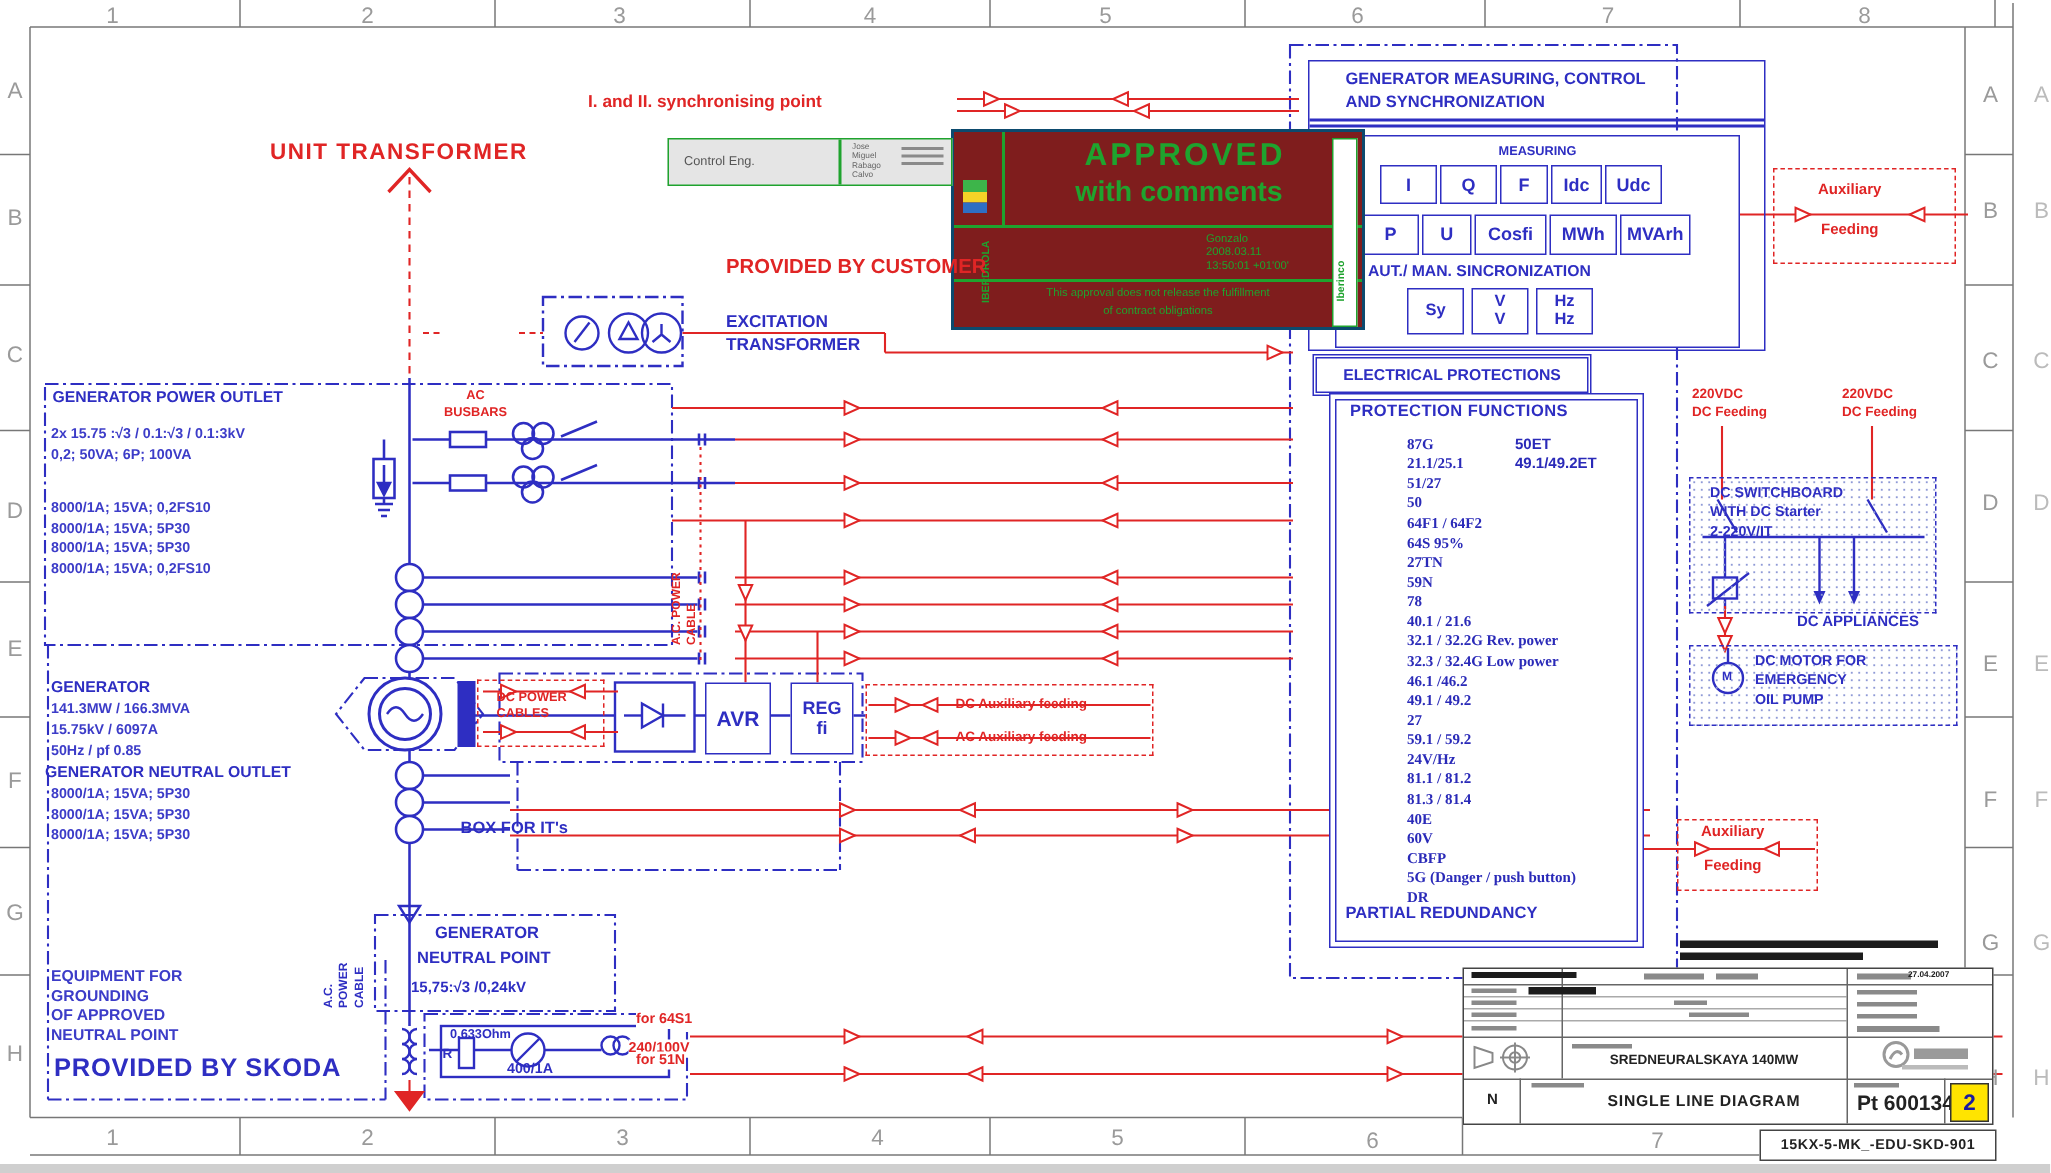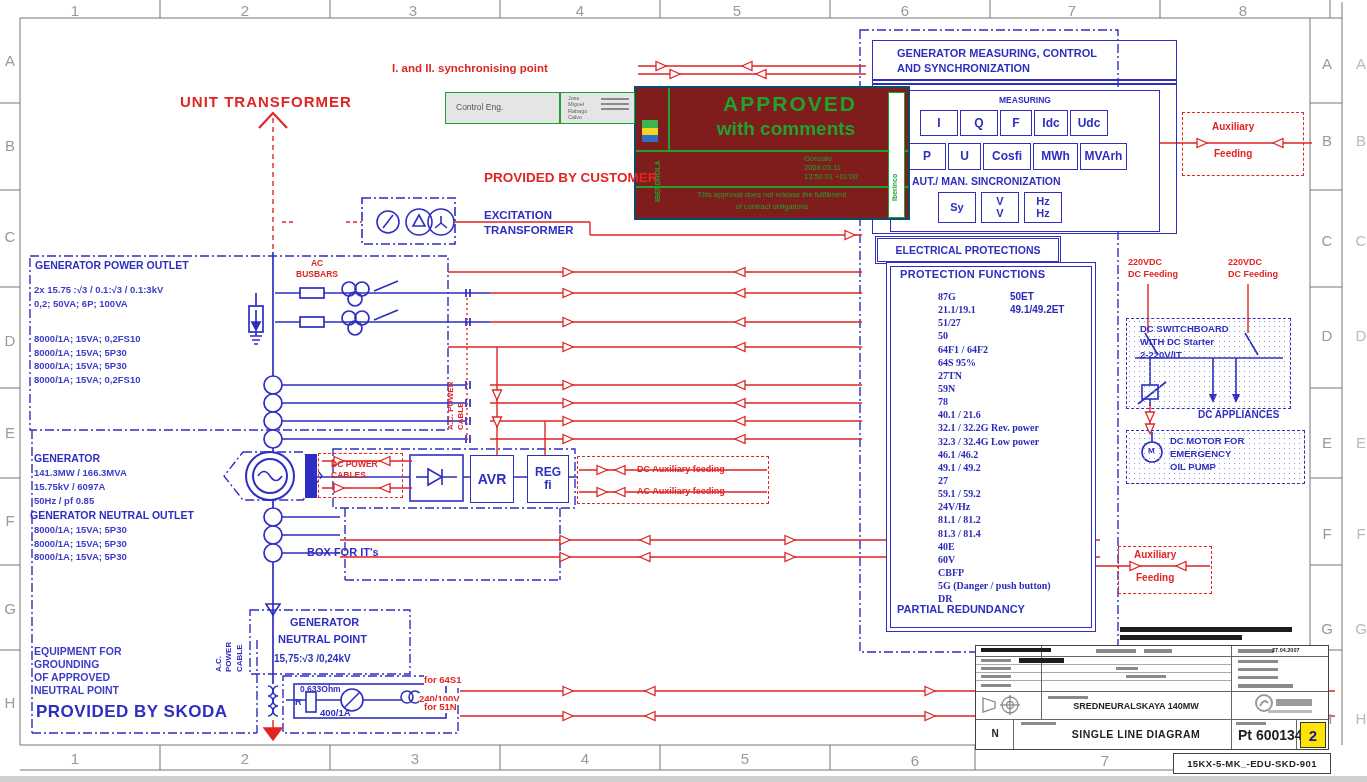--- a/index.html
+++ b/index.html
@@ -367,21 +367,21 @@
 fi</div>
   <div class="rdash" style="left:577px;top:456px;width:190px;height:46px;border-style:dashed;"></div>
   <div class="lbl tr" style="left:637px;top:464px;font-size:9px;">DC Auxiliary feeding</div>
   <div class="lbl tr" style="left:637px;top:486px;font-size:9px;">AC Auxiliary feeding</div>
 
   <div class="lbl" style="left:290px;top:615px;font-size:11px;">GENERATOR</div>
   <div class="lbl" style="left:278px;top:632px;font-size:11px;">NEUTRAL POINT</div>
   <div class="lbl" style="left:274px;top:653px;font-size:10px;">15,75:√3 /0,24kV</div>
   <div class="lbl" style="left:300px;top:684px;font-size:8.5px;">0,633Ohm</div>
   <div class="lbl" style="left:295px;top:697px;font-size:9px;">R</div>
-  <div class="lbl" style="left:320px;top:707px;font-size:9.5px;">400/1A</div>
+  <div class="lbl" style="left:338px;top:707px;font-size:9.5px;">400/1A</div>
   <div class="lbl tr" style="left:424px;top:674px;font-size:9.5px;background:#fff;">for 64S1</div>
   <div class="lbl tr" style="left:419px;top:693px;font-size:9.5px;background:#fff;">240/100V</div>
   <div class="lbl tr" style="left:424px;top:701px;font-size:9.5px;background:#fff;">for 51N</div>
 
   <div class="abs" style="left:445px;top:92px;width:188px;height:30px;border:1.6px solid #1fa32e;background:#e5e5e5;z-index:5;">
     <div class="abs" style="left:113px;top:0;width:1.6px;height:100%;background:#1fa32e;"></div>
     <div class="abs tblk" style="left:10px;top:9px;font-size:8.5px;color:#555;">Control Eng.</div>
     <div class="abs pre" style="left:122px;top:2px;font-size:5.5px;line-height:1.15;color:#666;">Jose
 Miguel
 Rabago
@@ -447,21 +447,21 @@
 Hz</div>
     </div>
 
   <div class="abs" style="left:875px;top:236px;width:180px;height:22px;border:3px double #2e2ec2;background:#fff;display:flex;align-items:center;justify-content:center;font-weight:bold;font-size:10.5px;color:#2e2ec2;">ELECTRICAL PROTECTIONS</div>
   <div class="abs" style="left:886px;top:262px;width:208px;height:368px;border:1.6px solid #2e2ec2;background:#fff;padding:0;">
     <div class="abs" style="left:3px;top:3px;right:3px;bottom:3px;border:1.3px solid #2e2ec2;"></div>
   </div>
   <div class="lbl" style="left:900px;top:267px;font-size:11px;letter-spacing:0.3px;">PROTECTION FUNCTIONS</div>
   <div class="abs" style="left:938px;top:291px;font-family:Liberation Serif, serif;">
       <div class="pitem">87G</div>
-      <div class="pitem">21.1/19.1</div>
+      <div class="pitem">21.1/25.1</div>
       <div class="pitem">51/27</div>
       <div class="pitem">50</div>
       <div class="pitem">64F1 / 64F2</div>
       <div class="pitem">64S 95%</div>
       <div class="pitem">27TN</div>
       <div class="pitem">59N</div>
       <div class="pitem">78</div>
       <div class="pitem">40.1 / 21.6</div>
       <div class="pitem">32.1 / 32.2G Rev. power</div>
       <div class="pitem">32.3 / 32.4G Low power</div>

